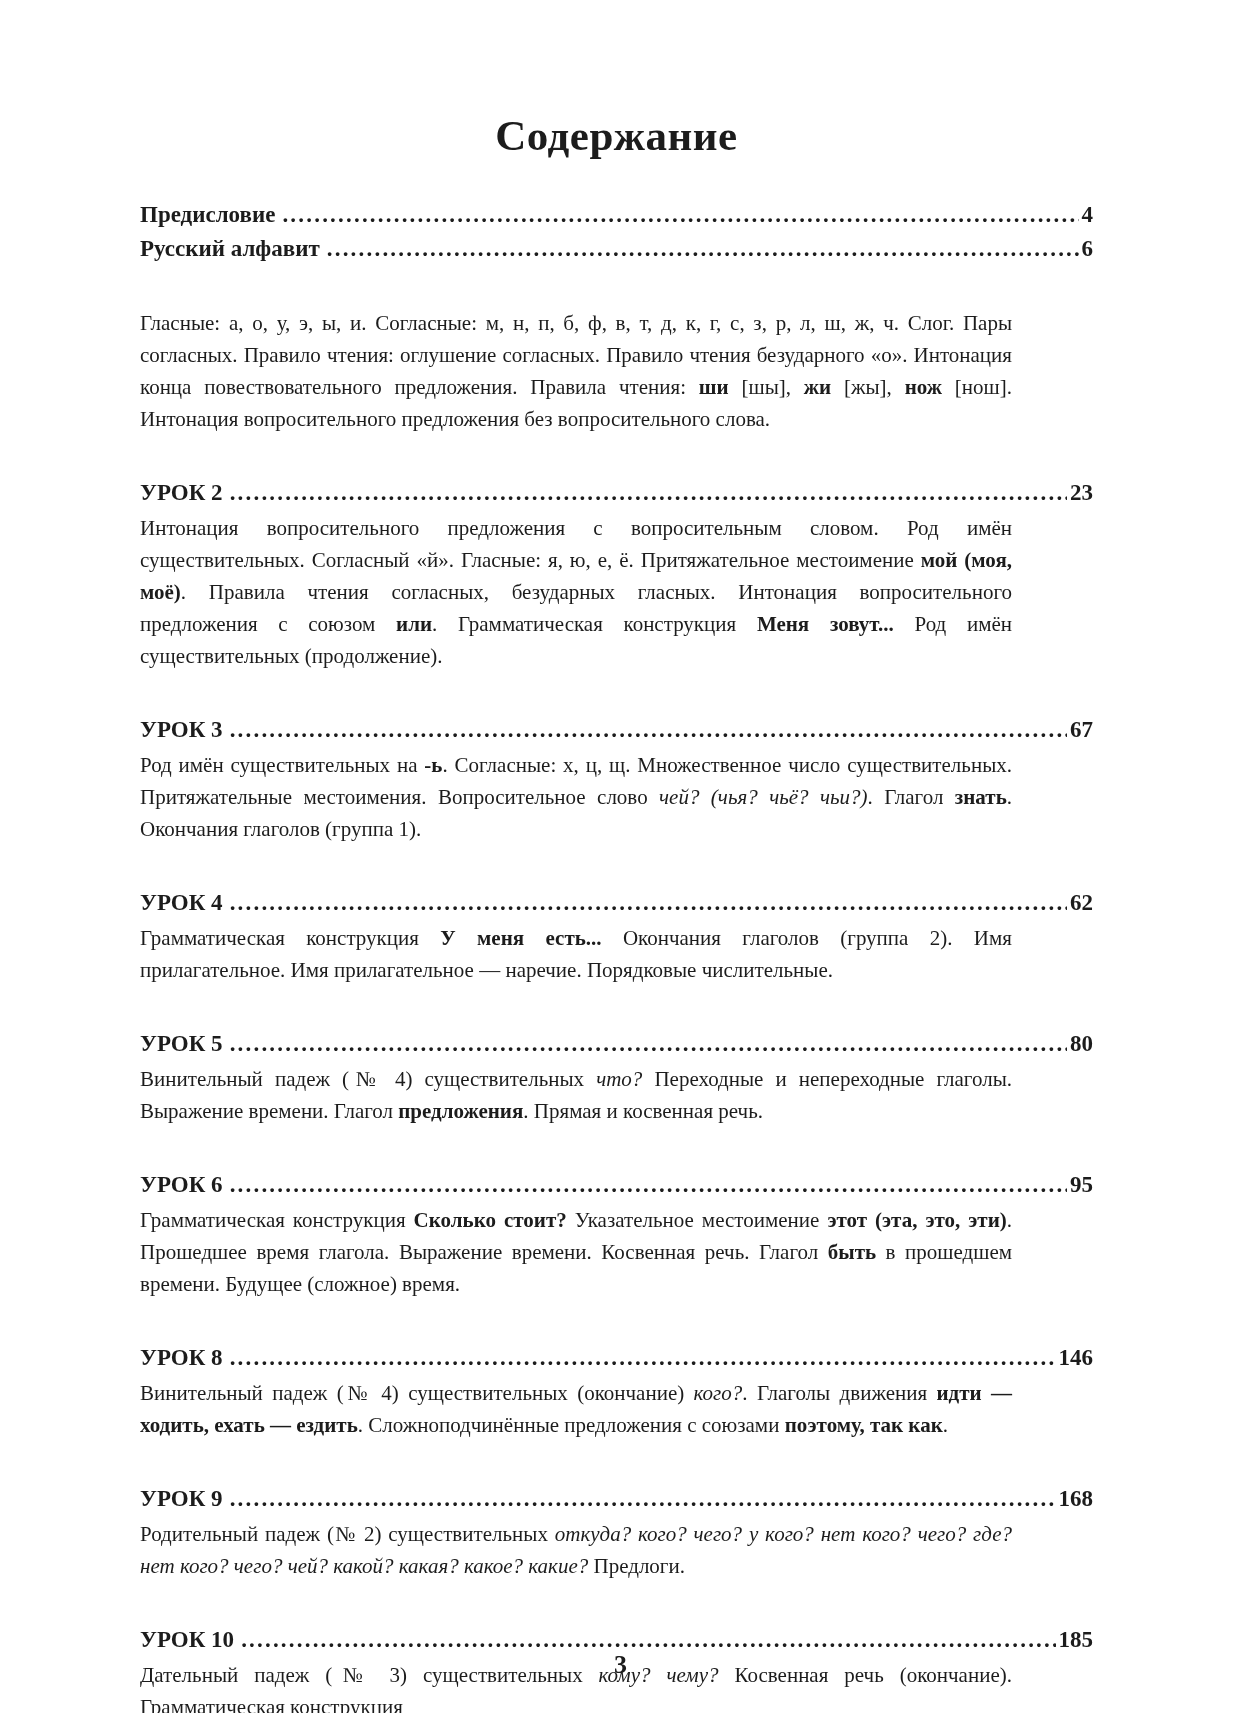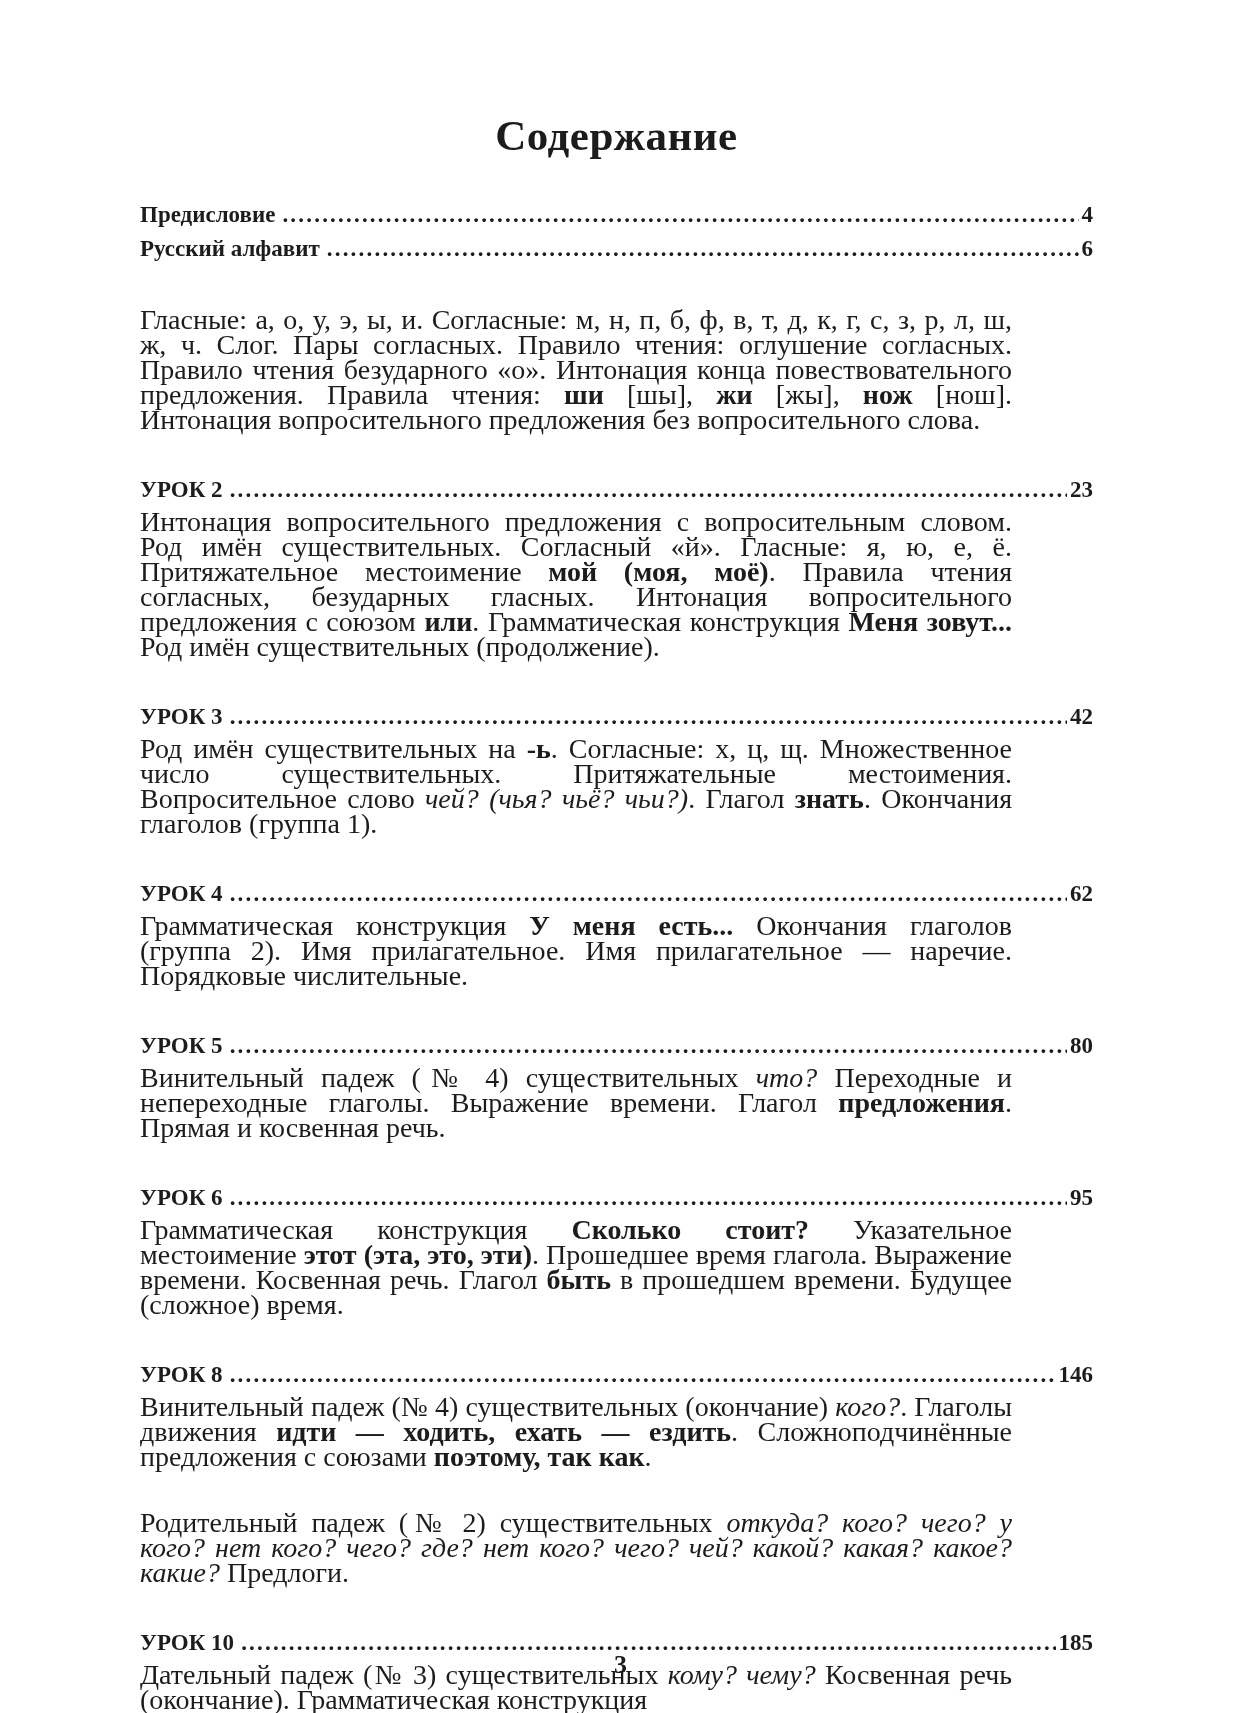--- a/index.html
+++ b/index.html
@@ -47,22 +47,22 @@
     content: "..........................................................................................................................................................................";
     letter-spacing: 2.2px;
     font-weight: 700;
   }
   .pagenum { flex: 0 0 auto; }
   .lesson-block { margin-top: 41px; }
   .desc {
     width: 872px;
     margin: 2px 0 0 0;
     text-align: justify;
-    font-size: 28px;
-    line-height: 25px;
+    font-size: 21px;
+    line-height: 32px;
     font-weight: 400;
   }
   .desc .b { font-weight: 700; }
   .desc .i { font-style: italic; }
   .folio {
     position: absolute;
     left: 0;
     bottom: 48px;
     width: 1241px;
     text-align: center;
@@ -98,21 +98,21 @@
           <span class="toc-label">УРОК 2</span>
           <span class="leader"></span>
           <span class="pagenum">23</span>
         </div>
         <p class="desc"><span>Интонация вопросительного предложения с вопросительным словом. Род имён существительных. Согласный «й». Гласные: я, ю, е, ё. Притяжательное местоимение </span><span class="b">мой (моя, моё)</span><span>. Правила чтения согласных, безударных гласных. Интонация вопросительного предложения с союзом </span><span class="b">или</span><span>. Грамматическая конструкция </span><span class="b">Меня зовут...</span><span> Род имён существительных (продолжение).</span></p>
       </section>
       <section class="lesson-block">
         <div class="toc-row">
           <span class="toc-label">УРОК 3</span>
           <span class="leader"></span>
-          <span class="pagenum">42</span>
+          <span class="pagenum">67</span>
         </div>
         <p class="desc"><span>Род имён существительных на </span><span class="b">-ь</span><span>. Согласные: х, ц, щ. Множественное число существительных. Притяжательные местоимения. Вопросительное слово </span><span class="i">чей? (чья? чьё? чьи?)</span><span>. Глагол </span><span class="b">знать</span><span>. Окончания глаголов (группа 1).</span></p>
       </section>
       <section class="lesson-block">
         <div class="toc-row">
           <span class="toc-label">УРОК 4</span>
           <span class="leader"></span>
           <span class="pagenum">62</span>
         </div>
         <p class="desc"><span>Грамматическая конструкция </span><span class="b">У меня есть...</span><span> Окончания глаголов (группа 2). Имя прилагательное. Имя прилагательное — наречие. Порядковые числительные.</span></p>
@@ -135,20 +135,25 @@
       </section>
       <section class="lesson-block">
         <div class="toc-row">
           <span class="toc-label">УРОК 8</span>
           <span class="leader"></span>
           <span class="pagenum">146</span>
         </div>
         <p class="desc"><span>Винительный падеж (№ 4)  существительных (окончание) </span><span class="i">кого?</span><span>. Глаголы движения </span><span class="b">идти — ходить, ехать — ездить</span><span>. Сложноподчинённые предложения с союзами </span><span class="b">поэтому, так как</span><span>.</span></p>
       </section>
       <section class="lesson-block">
+        <div class="toc-row">
+          <span class="toc-label">УРОК 9</span>
+          <span class="leader"></span>
+          <span class="pagenum">168</span>
+        </div>
         <p class="desc"><span>Родительный падеж (№ 2) существительных </span><span class="i">откуда? кого? чего? у кого? нет кого? чего? где? нет кого? чего? чей? какой? какая? какое? какие?</span><span> Предлоги.</span></p>
       </section>
       <section class="lesson-block">
         <div class="toc-row">
           <span class="toc-label">УРОК 10</span>
           <span class="leader"></span>
           <span class="pagenum">185</span>
         </div>
         <p class="desc"><span>Дательный падеж (№ 3) существительных </span><span class="i">кому? чему?</span><span> Косвенная речь (окончание). Грамматическая конструкция </span></p>
       </section>

